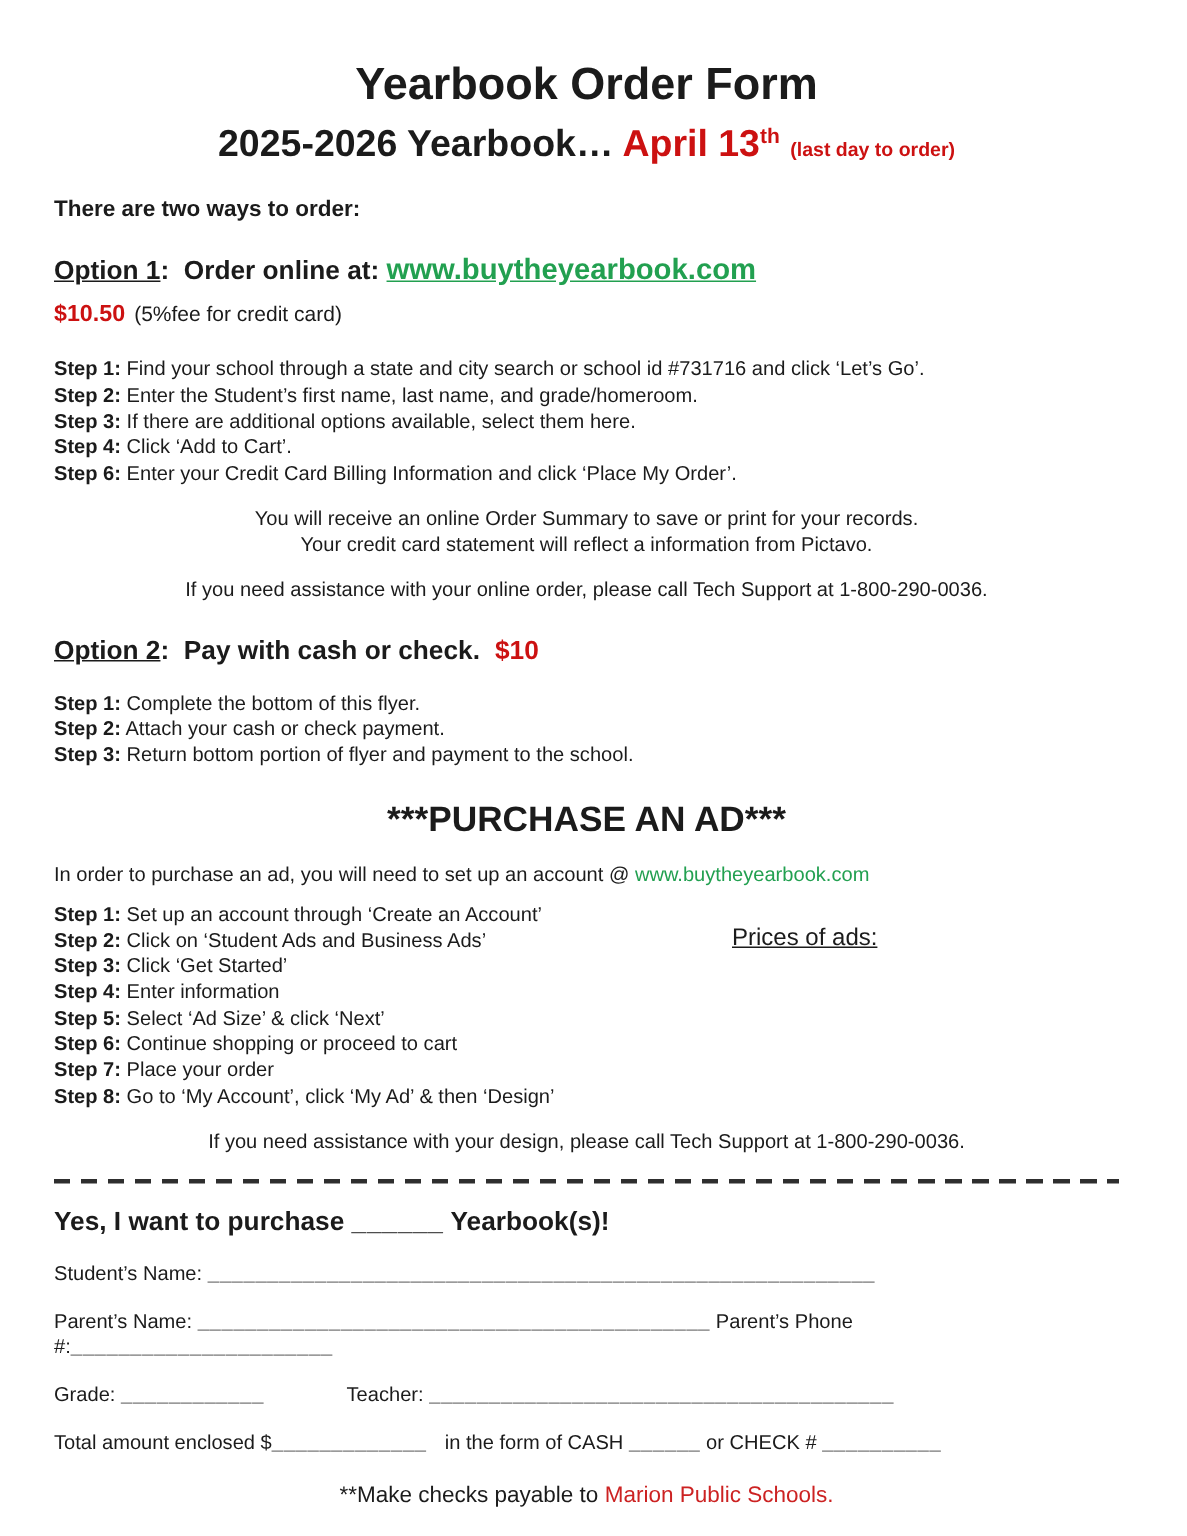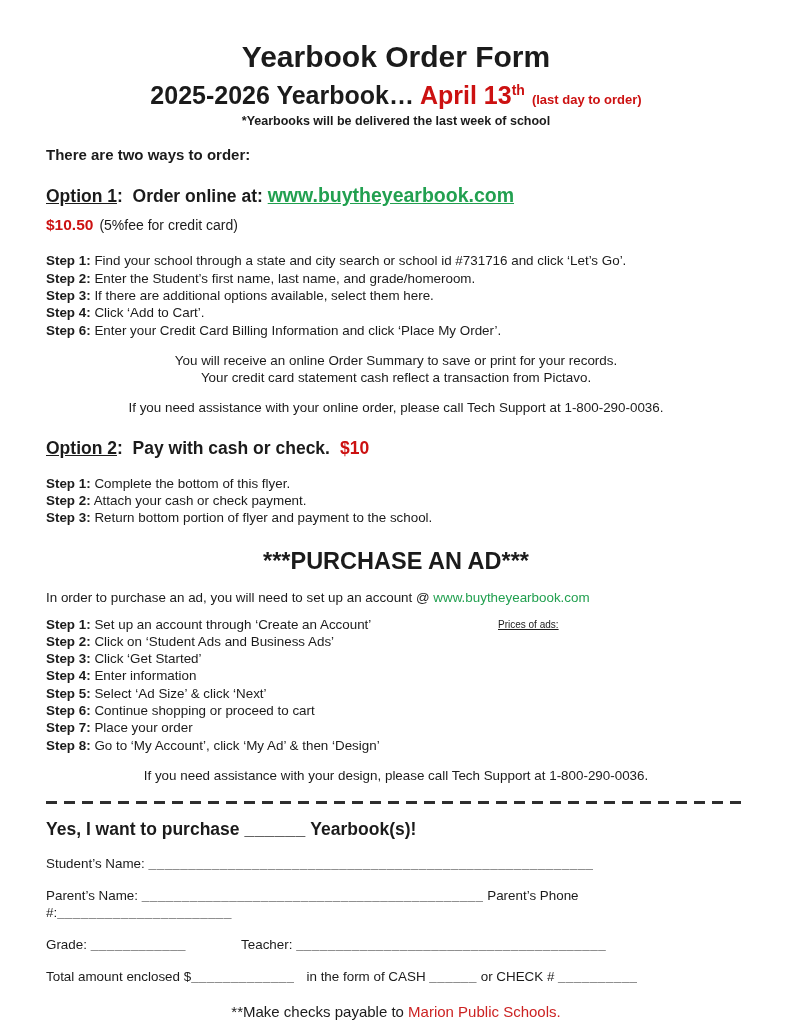--- a/index.html
+++ b/index.html
@@ -1,21 +1,21 @@
 <!DOCTYPE html>
 <html><head>
 <meta charset="utf-8">
 <style>
   html, body { margin: 0; padding: 0; background: #ffffff; }
   .page {
     position: relative;
     width: 791px;
     height: 1024px;
     box-sizing: border-box;
-    padding: 40px 45px 0 46px;
+    padding: 40px 45px 0 36px;
     background: #ffffff;
     color: #1b1b1b;
     font-family: "Liberation Sans", sans-serif;
     overflow: hidden;
   }
   .red    { color: #cc1111; }
   .title {
     margin: 0;
     text-align: center;
     font-size: 30px;
@@ -80,23 +80,23 @@
     color: #22a050;
     font-size: 13.4px;
     font-weight: normal;
     text-decoration: none;
     cursor: pointer;
   }
   .ad-steps { position: relative; margin-top: 11px; }
   .prices {
     position: absolute;
     left: 452px;
-    top: 0;
+    top: 16px;
     display: flex;
-    font-size: 10px;
+    font-size: 16px;
     line-height: 17.3px;
     white-space: nowrap;
   }
   .prices-label { text-decoration: underline; margin-right: 8px; }
   .cut-line {
     margin-top: 17px;
     height: 3px;
     background: repeating-linear-gradient(to right, #2e2e2e 0 11px, transparent 11px 18px);
   }
   .yes-line { margin-top: 15px; font-size: 17.5px; font-weight: bold; }
@@ -111,21 +111,20 @@
 <body>
 
 <div class="page">
 
   <h1 class="title">Yearbook Order Form</h1>
 
   <div class="subtitle">
     <span>2025-2026 Yearbook… </span><span class="red">April 13</span><sup class="red">th</sup><span class="red deadline-note">(last day to order)</span>
   </div>
 
-  <div class="delivery-note">*Yearbooks will be delivered the last week of school</div>
 
   <div class="intro">There are two ways to order:</div>
 
   <div class="opt-heading">
     <span class="u">Option 1</span><span>:&nbsp; Order online at: </span><a class="weblink">www.buytheyearbook.com</a>
   </div>
 
   <div class="price-line">
     <span class="price-big">$10.50</span><span class="price-note">(5%fee for credit card)</span>
   </div>
@@ -133,21 +132,21 @@
   <div class="steps">
     <div class="step"><b>Step 1:</b><span> Find your school through a state and city search or school id #731716 and click ‘Let’s Go’.</span></div>
     <div class="step"><b>Step 2:</b><span> Enter the Student’s first name, last name, and grade/homeroom.</span></div>
     <div class="step"><b>Step 3:</b><span> If there are additional options available, select them here.</span></div>
     <div class="step"><b>Step 4:</b><span> Click ‘Add to Cart’.</span></div>
     <div class="step"><b>Step 6:</b><span> Enter your Credit Card Billing Information and click ‘Place My Order’.</span></div>
   </div>
 
   <div class="center-block">
     <div>You will receive an online Order Summary to save or print for your records.</div>
-    <div>Your credit card statement cash reflect a transaction from Pictavo.</div>
+    <div>Your credit card statement will reflect a information from Pictavo.</div>
   </div>
 
   <div class="center-block">If you need assistance with your online order, please call Tech Support at 1-800-290-0036.</div>
 
   <div class="opt-heading">
     <span class="u">Option 2</span><span>:&nbsp; Pay with cash or check.</span><span class="opt2-price">$10</span>
   </div>
 
   <div class="steps tight">
     <div class="step"><b>Step 1:</b><span> Complete the bottom of this flyer.</span></div>

